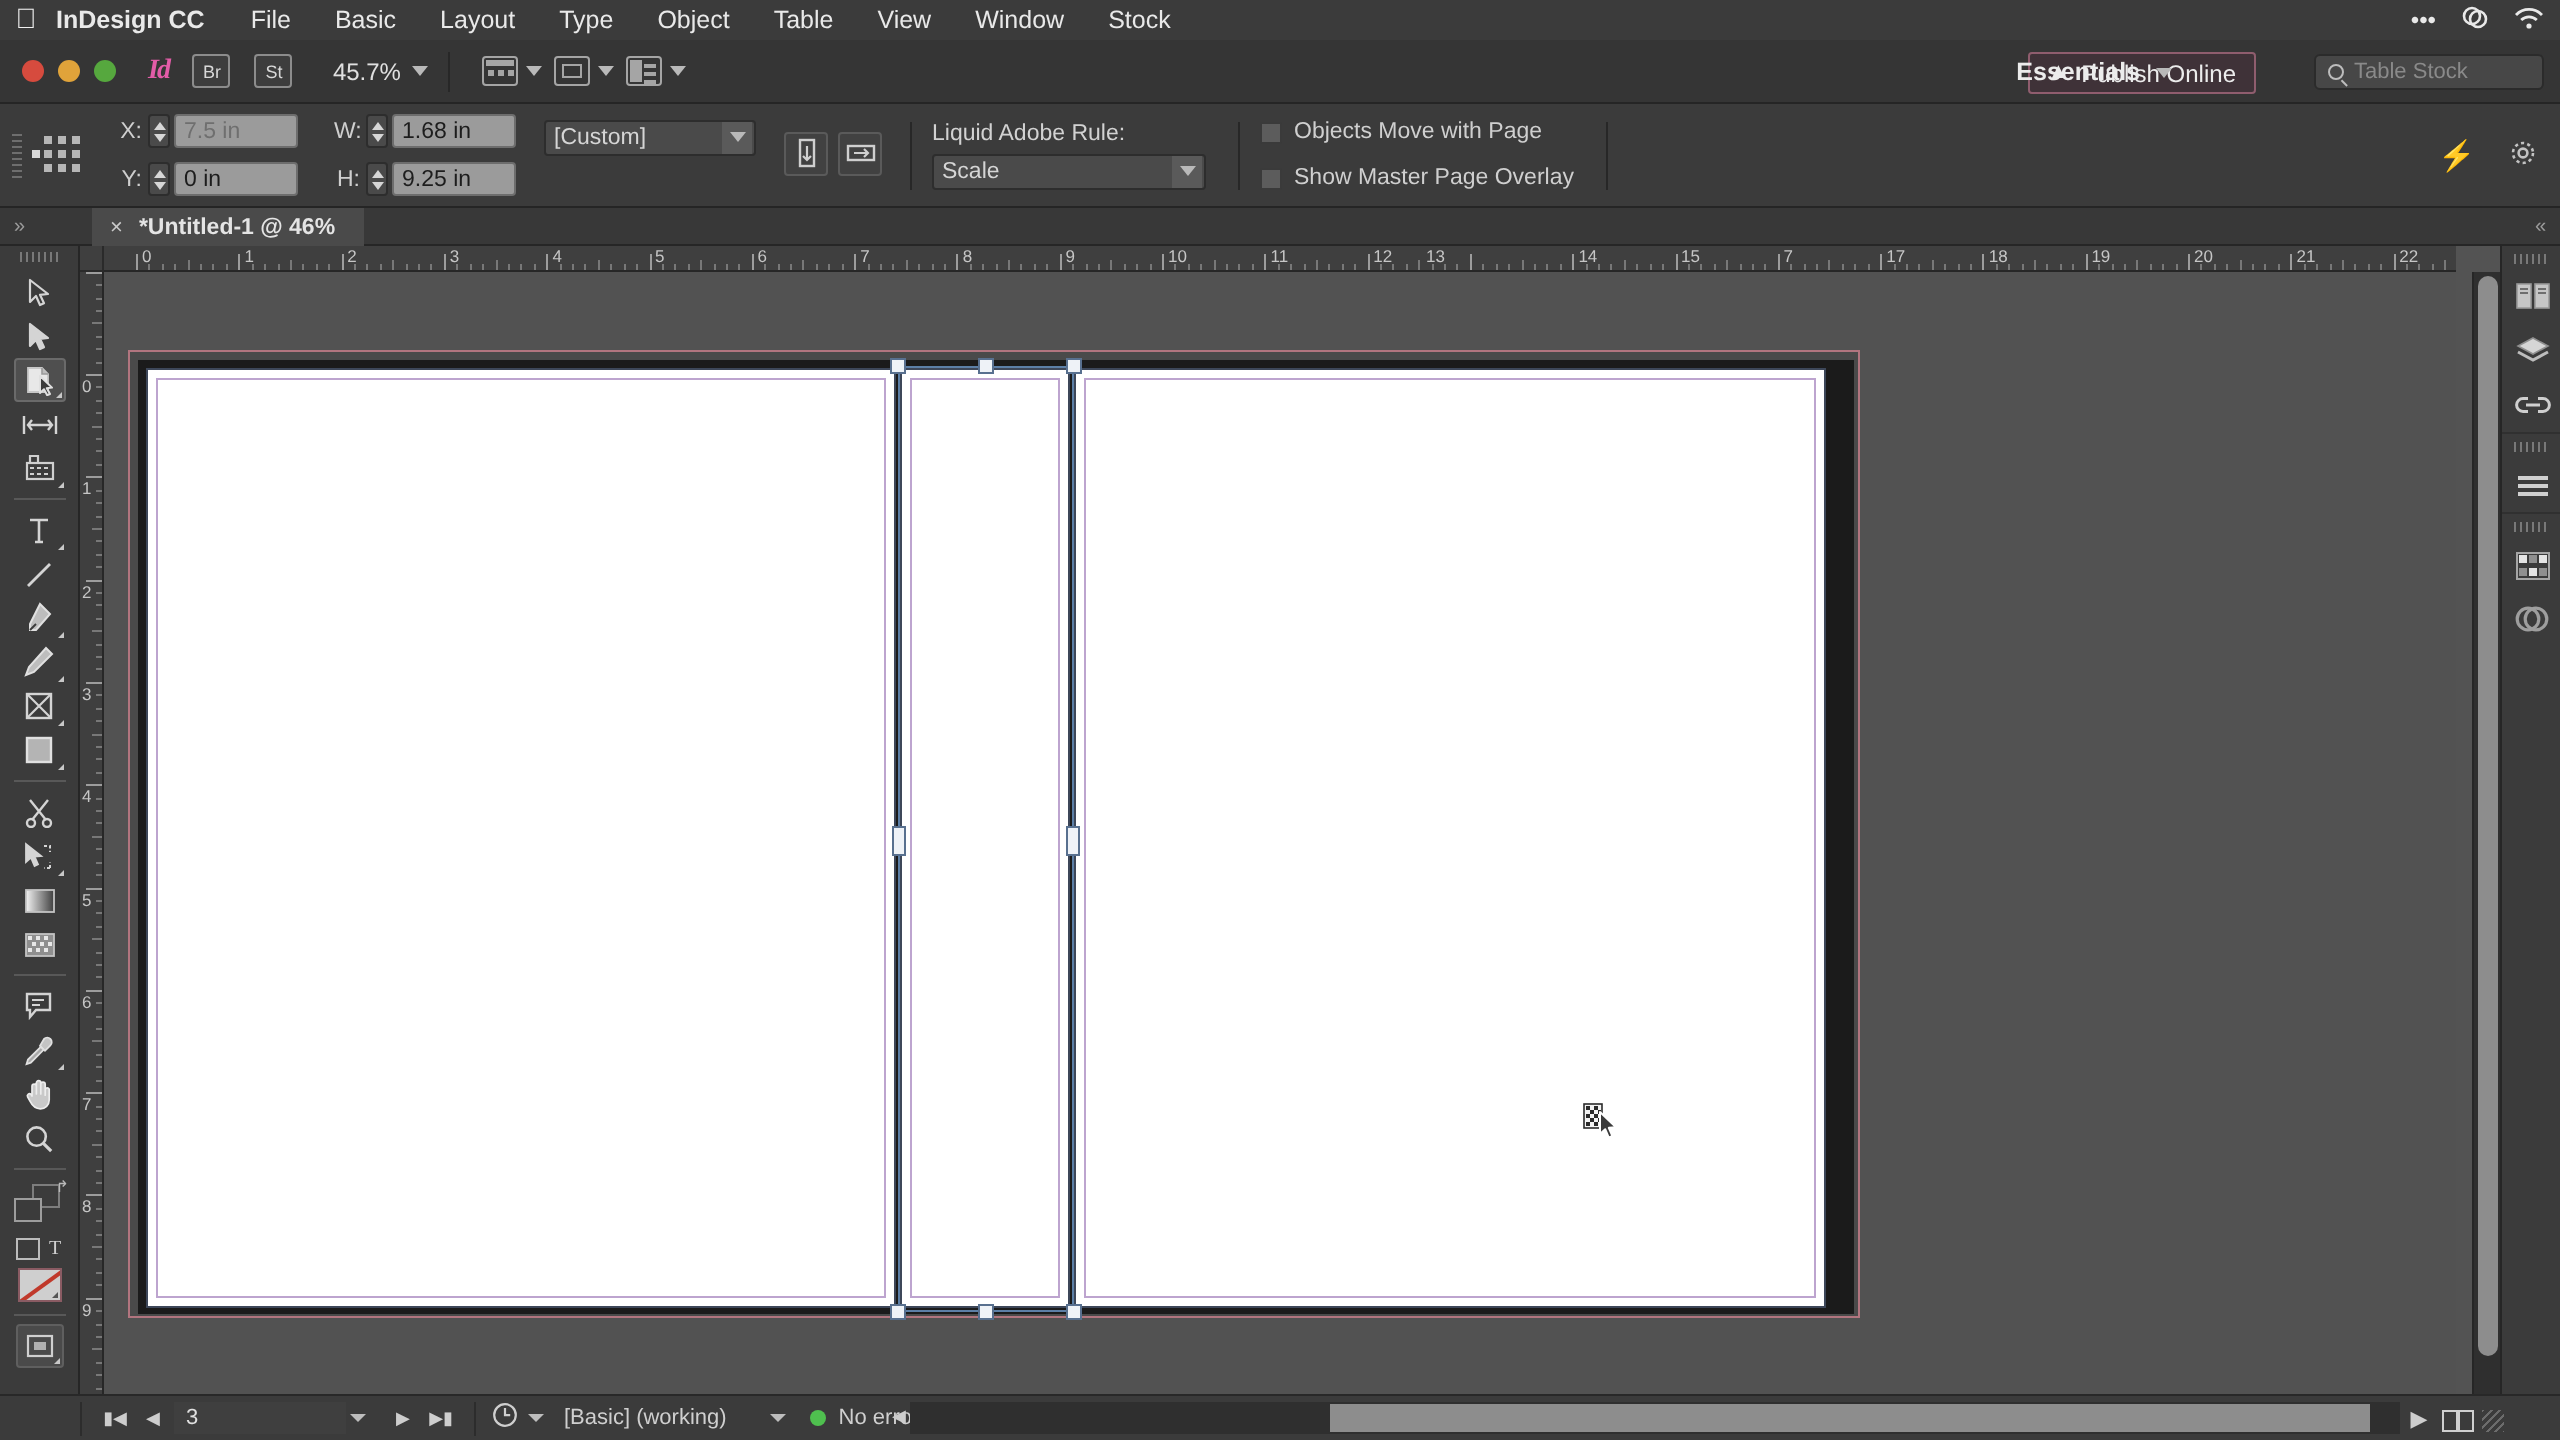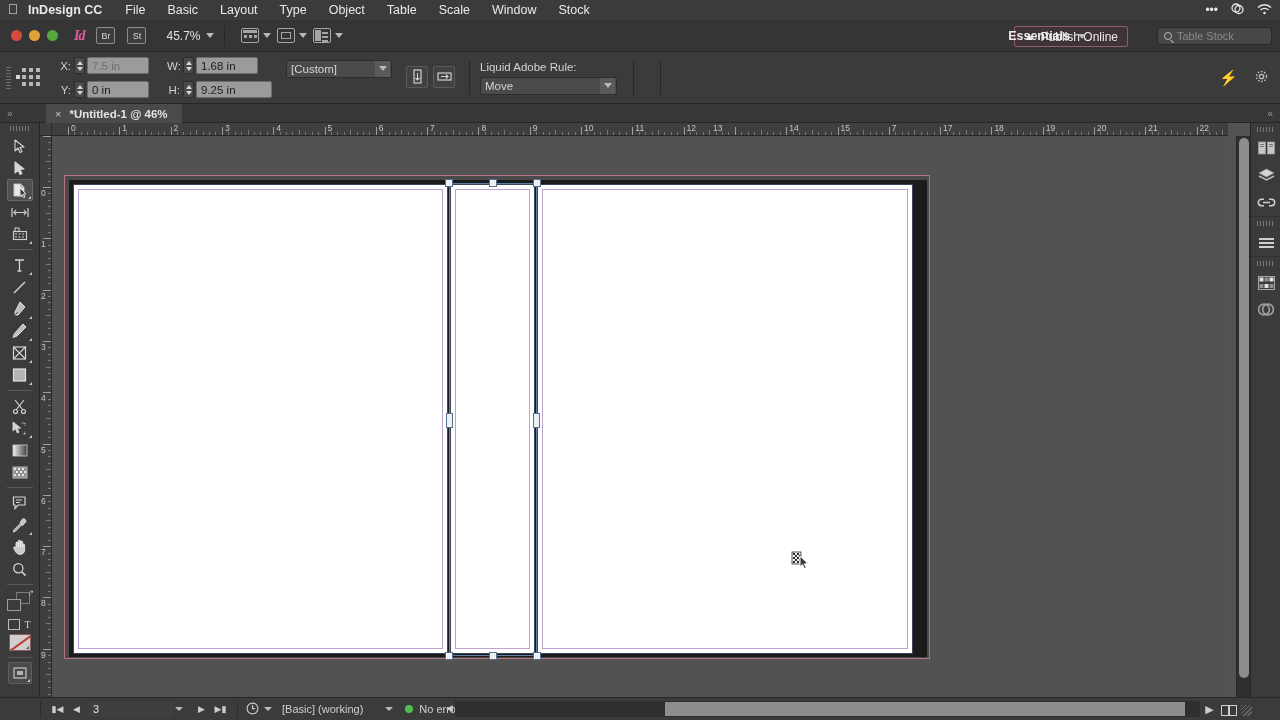--- a/index.html
+++ b/index.html
@@ -267,21 +267,21 @@
 
   <div class="macbar">
     <div class="apple-logo"></div>
     <div class="mac-app-name">InDesign CC</div>
     <div class="mac-menu">File</div>
     <div class="mac-menu">Basic</div>
     <div class="mac-menu">Layout</div>
     <div class="mac-menu">Type</div>
     <div class="mac-menu">Object</div>
     <div class="mac-menu">Table</div>
-    <div class="mac-menu">Scale</div>
+    <div class="mac-menu">View</div>
     <div class="mac-menu">Window</div>
     <div class="mac-menu">Stock</div>
     <div class="macbar-right">
       <span class="mb-icon">•••</span>
       <span class="mb-icon">
         <svg width="15" height="12" viewBox="0 0 15 12">
             <circle cx="6" cy="5" r="4" fill="none" stroke="#e9e9e9" stroke-width="1.3"></circle>
             <circle cx="9" cy="6.5" r="4" fill="none" stroke="#e9e9e9" stroke-width="1.3"></circle>
           </svg>
       </span>
@@ -378,21 +378,21 @@
             <i class="st-dn"></i>
           </span>
         <span class="txtfield" style="width:62px">1.68 in</span>
       </div>
       <div class="fieldrow">
         <span class="flabel">H:</span>
         <span class="stepper">
             <i class="st-up"></i>
             <i class="st-dn"></i>
           </span>
-        <span class="txtfield" style="width:76px">9.25 in</span>
+        <span class="txtfield" style="width:62px">9.25 in</span>
       </div>
     </div>
 
     <div class="selbox" style="width:106px;margin-left:14px;margin-top:-18px;">
       <span>[Custom]</span>
       <span class="arrowcell">
           <i class="caret-d"></i>
         </span>
     </div>
 
@@ -409,29 +409,39 @@
             <path d="M4 6.5h7M9 4.5l2 2-2 2" stroke="#cfcfcf" stroke-width="1.1" fill="none"></path>
           </svg>
       </div>
     </div>
 
     <div class="vsep" style="height:34px;margin-left:14px;"></div>
 
     <div style="display:flex;flex-direction:column;gap:4px;">
       <span style="color:#d2d2d2;font-size:11.5px;">Liquid Adobe Rule:</span>
       <span class="selbox" style="width:137px;">
-        <span>Move</span>
+        <span>Scale</span>
         <span class="arrowcell">
             <i class="caret-d"></i>
           </span>
       </span>
     </div>
 
     <div class="vsep" style="height:34px;margin-left:16px;"></div>
 
+    <div style="display:flex;flex-direction:column;gap:7px;">
+      <label class="chkrow">
+        <span class="chkbox"></span>
+        <span>Objects Move with Page</span>
+      </label>
+      <label class="chkrow">
+        <span class="chkbox"></span>
+        <span>Show Master Page Overlay</span>
+      </label>
+    </div>
 
     <div class="vsep" style="height:34px;margin-left:16px;"></div>
 
     <span class="lightning" style="position:absolute;right:42px;top:17px;">⚡</span>
     <span style="position:absolute;right:12px;top:18px;">
       <svg width="13" height="13" viewBox="0 0 13 13">
           <circle cx="6.5" cy="6.5" r="2.2" fill="none" stroke="#c2c2c2" stroke-width="1.3"></circle>
           <circle cx="6.5" cy="6.5" r="5" fill="none" stroke="#c2c2c2" stroke-width="1.3" stroke-dasharray="1.6 1.6"></circle>
         </svg>
     </span>

